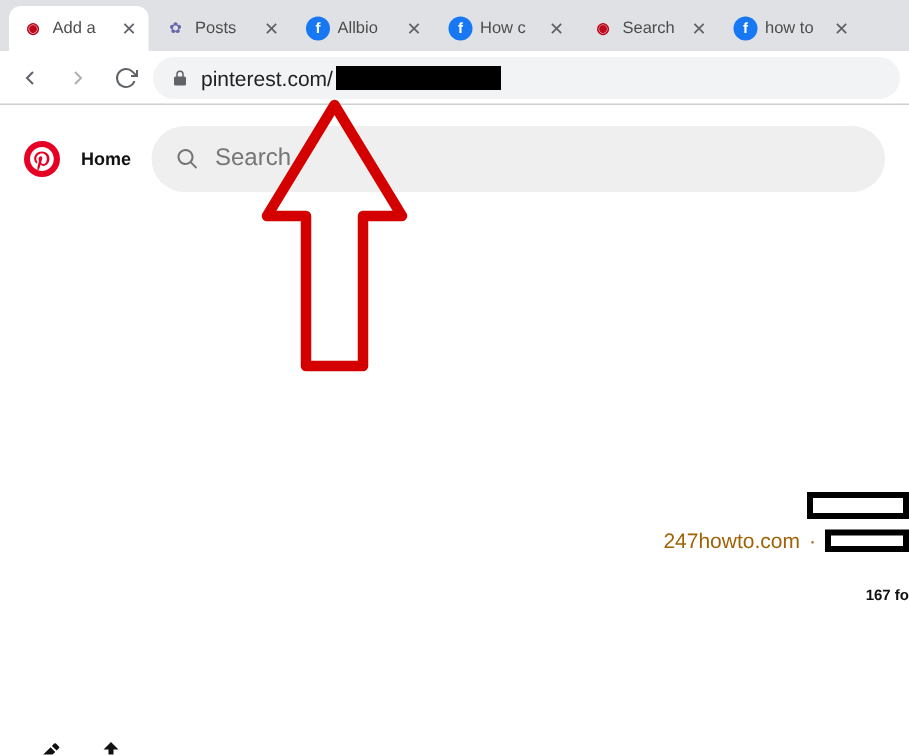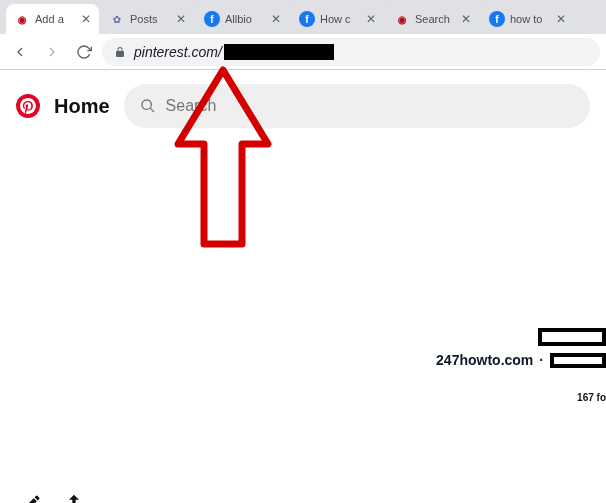--- a/index.html
+++ b/index.html
@@ -12,34 +12,34 @@
     .fav-gen { color:#66a; }
     .fav-fb { background:#1877f2; color:#fff; font-weight:bold; font-size:10px; }
     .tab-title { font-size:11px; color:#4c4c4c; white-space:nowrap; overflow:hidden; flex:1; }
     .tab-close { font-size:12px; color:#5f6368; cursor:pointer; }
     .toolbar { display:flex; align-items:center; height:36px; background:#fff; border-bottom:1px solid #d0d0d0; padding:0 6px; gap:4px; }
     .nav-btn { width:28px; height:28px; display:flex; align-items:center; justify-content:center; color:#5f6368; cursor:pointer; border-radius:50%; }
     .nav-btn.disabled { color:#b0b0b0; }
     .nav-btn svg { width:16px; height:16px; }
     .omnibox { flex:1; height:28px; background:#f1f3f4; border-radius:14px; display:flex; align-items:center; padding:0 12px; gap:8px; }
     .lock-icn { width:12px; height:12px; color:#5f6368; }
-    .url { font-size:14px; color:#202124; display:flex; align-items:flex-start;font-style:italic; }
+    .url { font-size:14px; color:#202124; display:flex; align-items:flex-start; }
     .blackbox1 { display:inline-block; width:110px; height:16px; background:#000; margin-left:2px; }
     .topbar { display:flex; align-items:center; padding:14px 16px; gap:14px; }
     .logo { width:24px; height:24px; border-radius:50%; background:#e60023; display:flex; align-items:center; justify-content:center; cursor:pointer; }
     .logo svg { width:16px; height:16px; fill:#fff; }
-    .home { font-size:20px; font-weight:700; color:#111; cursor:pointer; }
+    .home { font-size:12px; font-weight:700; color:#111; cursor:pointer; }
     .searchwrap { flex:1; height:44px; background:#efefef; border-radius:24px; display:flex; align-items:center; padding:0 16px; gap:10px; }
     .search-icn { width:16px; height:16px; color:#767676; }
     .search-input { flex:1; border:none; background:transparent; outline:none; font-size:16px; color:#333; }
     .search-input::placeholder { color:#767676; }
     .content { position:relative; height:calc(100% - 122px); }
     .profileblock { position:absolute; right:0; top:186px; text-align:left; }
     .bar-a { width:68px; height:18px; border:4px solid #000; margin-left:auto; margin-bottom:6px; }
-    .line2 { display:flex; align-items:center; gap:6px; font-size:14px; font-weight:700; color:#0f172a; }
+    .line2 { display:flex; align-items:center; gap:6px; font-size:14px; font-weight:400; color:#a16207; }
     .bar-b { width:56px; height:15px; border:4px solid #000; }
     .follow { position:absolute; right:0; top:250px; font-size:10px; font-weight:700; color:#111; }
     .bottom-actions { position:absolute; left:22px; bottom:10px; display:flex; gap:22px; }
     .action-btn { width:20px; height:20px; color:#111; cursor:pointer; }
     .arrow { position:absolute; left:168px; top:64px; pointer-events:none; }
   </style>
 </head>
 <body>
 
 <div class="tabstrip">

